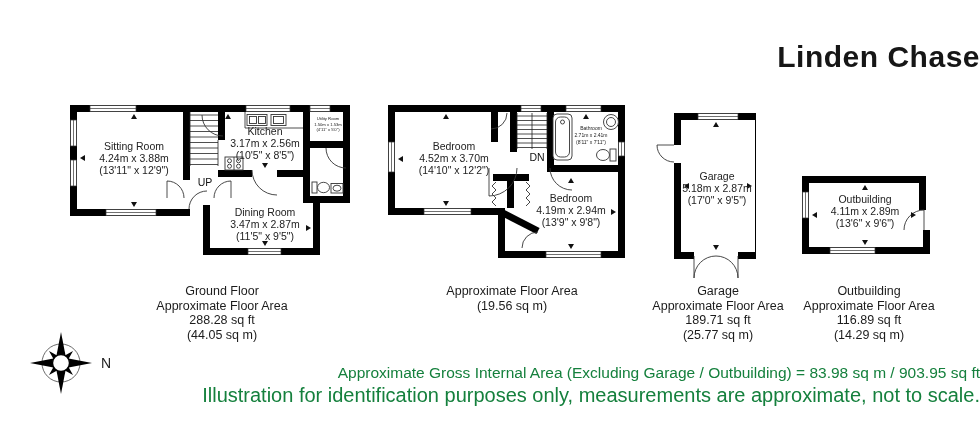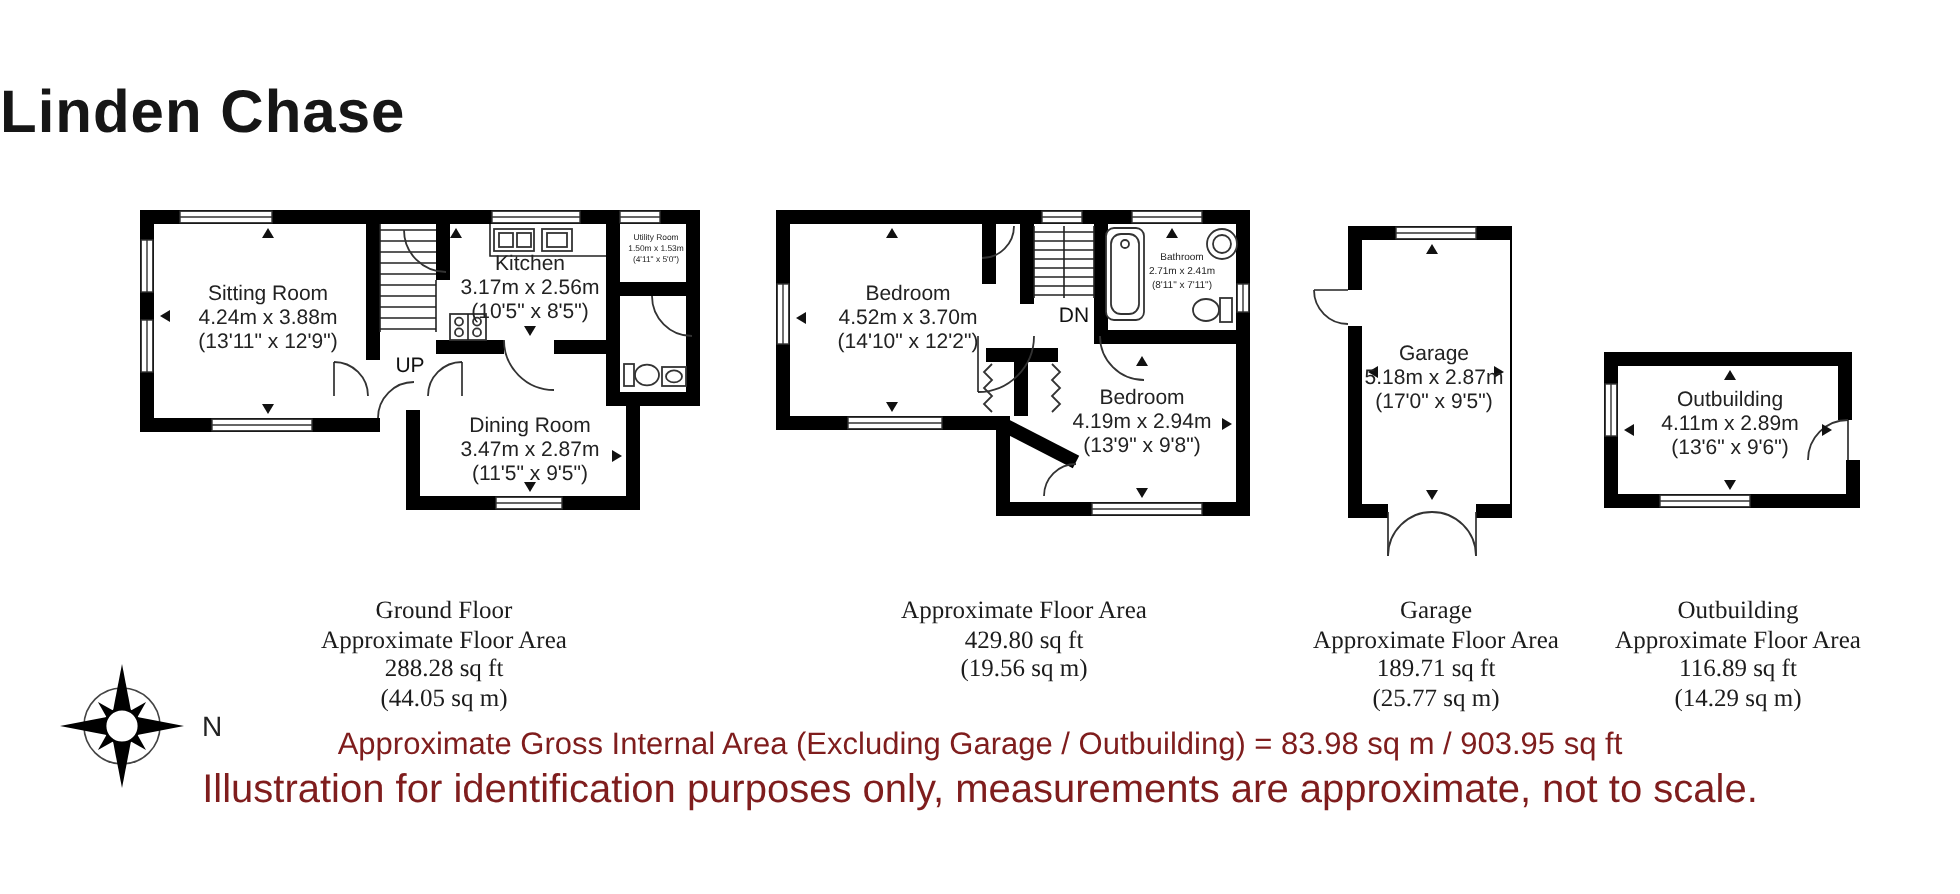--- a/index.html
+++ b/index.html
@@ -1,22 +1,22 @@
 <!DOCTYPE html>
 <html><head>
 <meta charset="utf-8">
 <style>
   html,body{margin:0;padding:0;background:#ffffff;}
   body{width:980px;height:447px;position:relative;overflow:hidden;
        font-family:"Liberation Sans", sans-serif;color:#1a1a1a;}
   .abs{position:absolute;}
-  #title{top:40px;left:0;width:980px;text-align:left;
+  #title{top:40px;left:0;width:980px;text-align:right;
          font-size:30px;font-weight:bold;color:#161616;letter-spacing:.5px;}
-  .area-label{top:298px;text-align:center;font-size:12.5px;line-height:14.5px;color:#1c1c1c;font-family:Liberation Serif, serif;}
-  .footer-line{left:0;width:980px;text-align:center;color:#7f1d1d;}
+  .area-label{top:284px;text-align:center;font-size:12.5px;line-height:14.5px;color:#1c1c1c;}
+  .footer-line{left:0;width:980px;text-align:right;color:#15803d;}
   #footer1{top:364px;font-size:15.5px;}
   #footer2{top:384px;font-size:20px;}
   svg{position:absolute;display:block;}
   svg text{font-family:"Liberation Sans", sans-serif;fill:#222;}
   .room-label{font-size:10.5px;}
   .tiny-label{font-size:5px;}
   .micro-label{font-size:4.2px;}
   .stair-label{font-size:10.5px;fill:#111;}
   .wall{fill:#000;}
   .thin{stroke:#222;stroke-width:0.8;fill:none;}
@@ -317,21 +317,20 @@
 </svg>
 
 <div class="abs area-label" style="left:122px;width:200px;">
   <div>Ground Floor</div>
   <div>Approximate Floor Area</div>
   <div>288.28 sq ft</div>
   <div>(44.05 sq m)</div>
 </div>
 <div class="abs area-label" style="left:412px;width:200px;">
   <div>Approximate Floor Area</div>
-  <div>429.80 sq ft</div>
   <div>(19.56 sq m)</div>
 </div>
 <div class="abs area-label" style="left:628px;width:180px;">
   <div>Garage</div>
   <div>Approximate Floor Area</div>
   <div>189.71 sq ft</div>
   <div>(25.77 sq m)</div>
 </div>
 <div class="abs area-label" style="left:779px;width:180px;">
   <div>Outbuilding</div>

